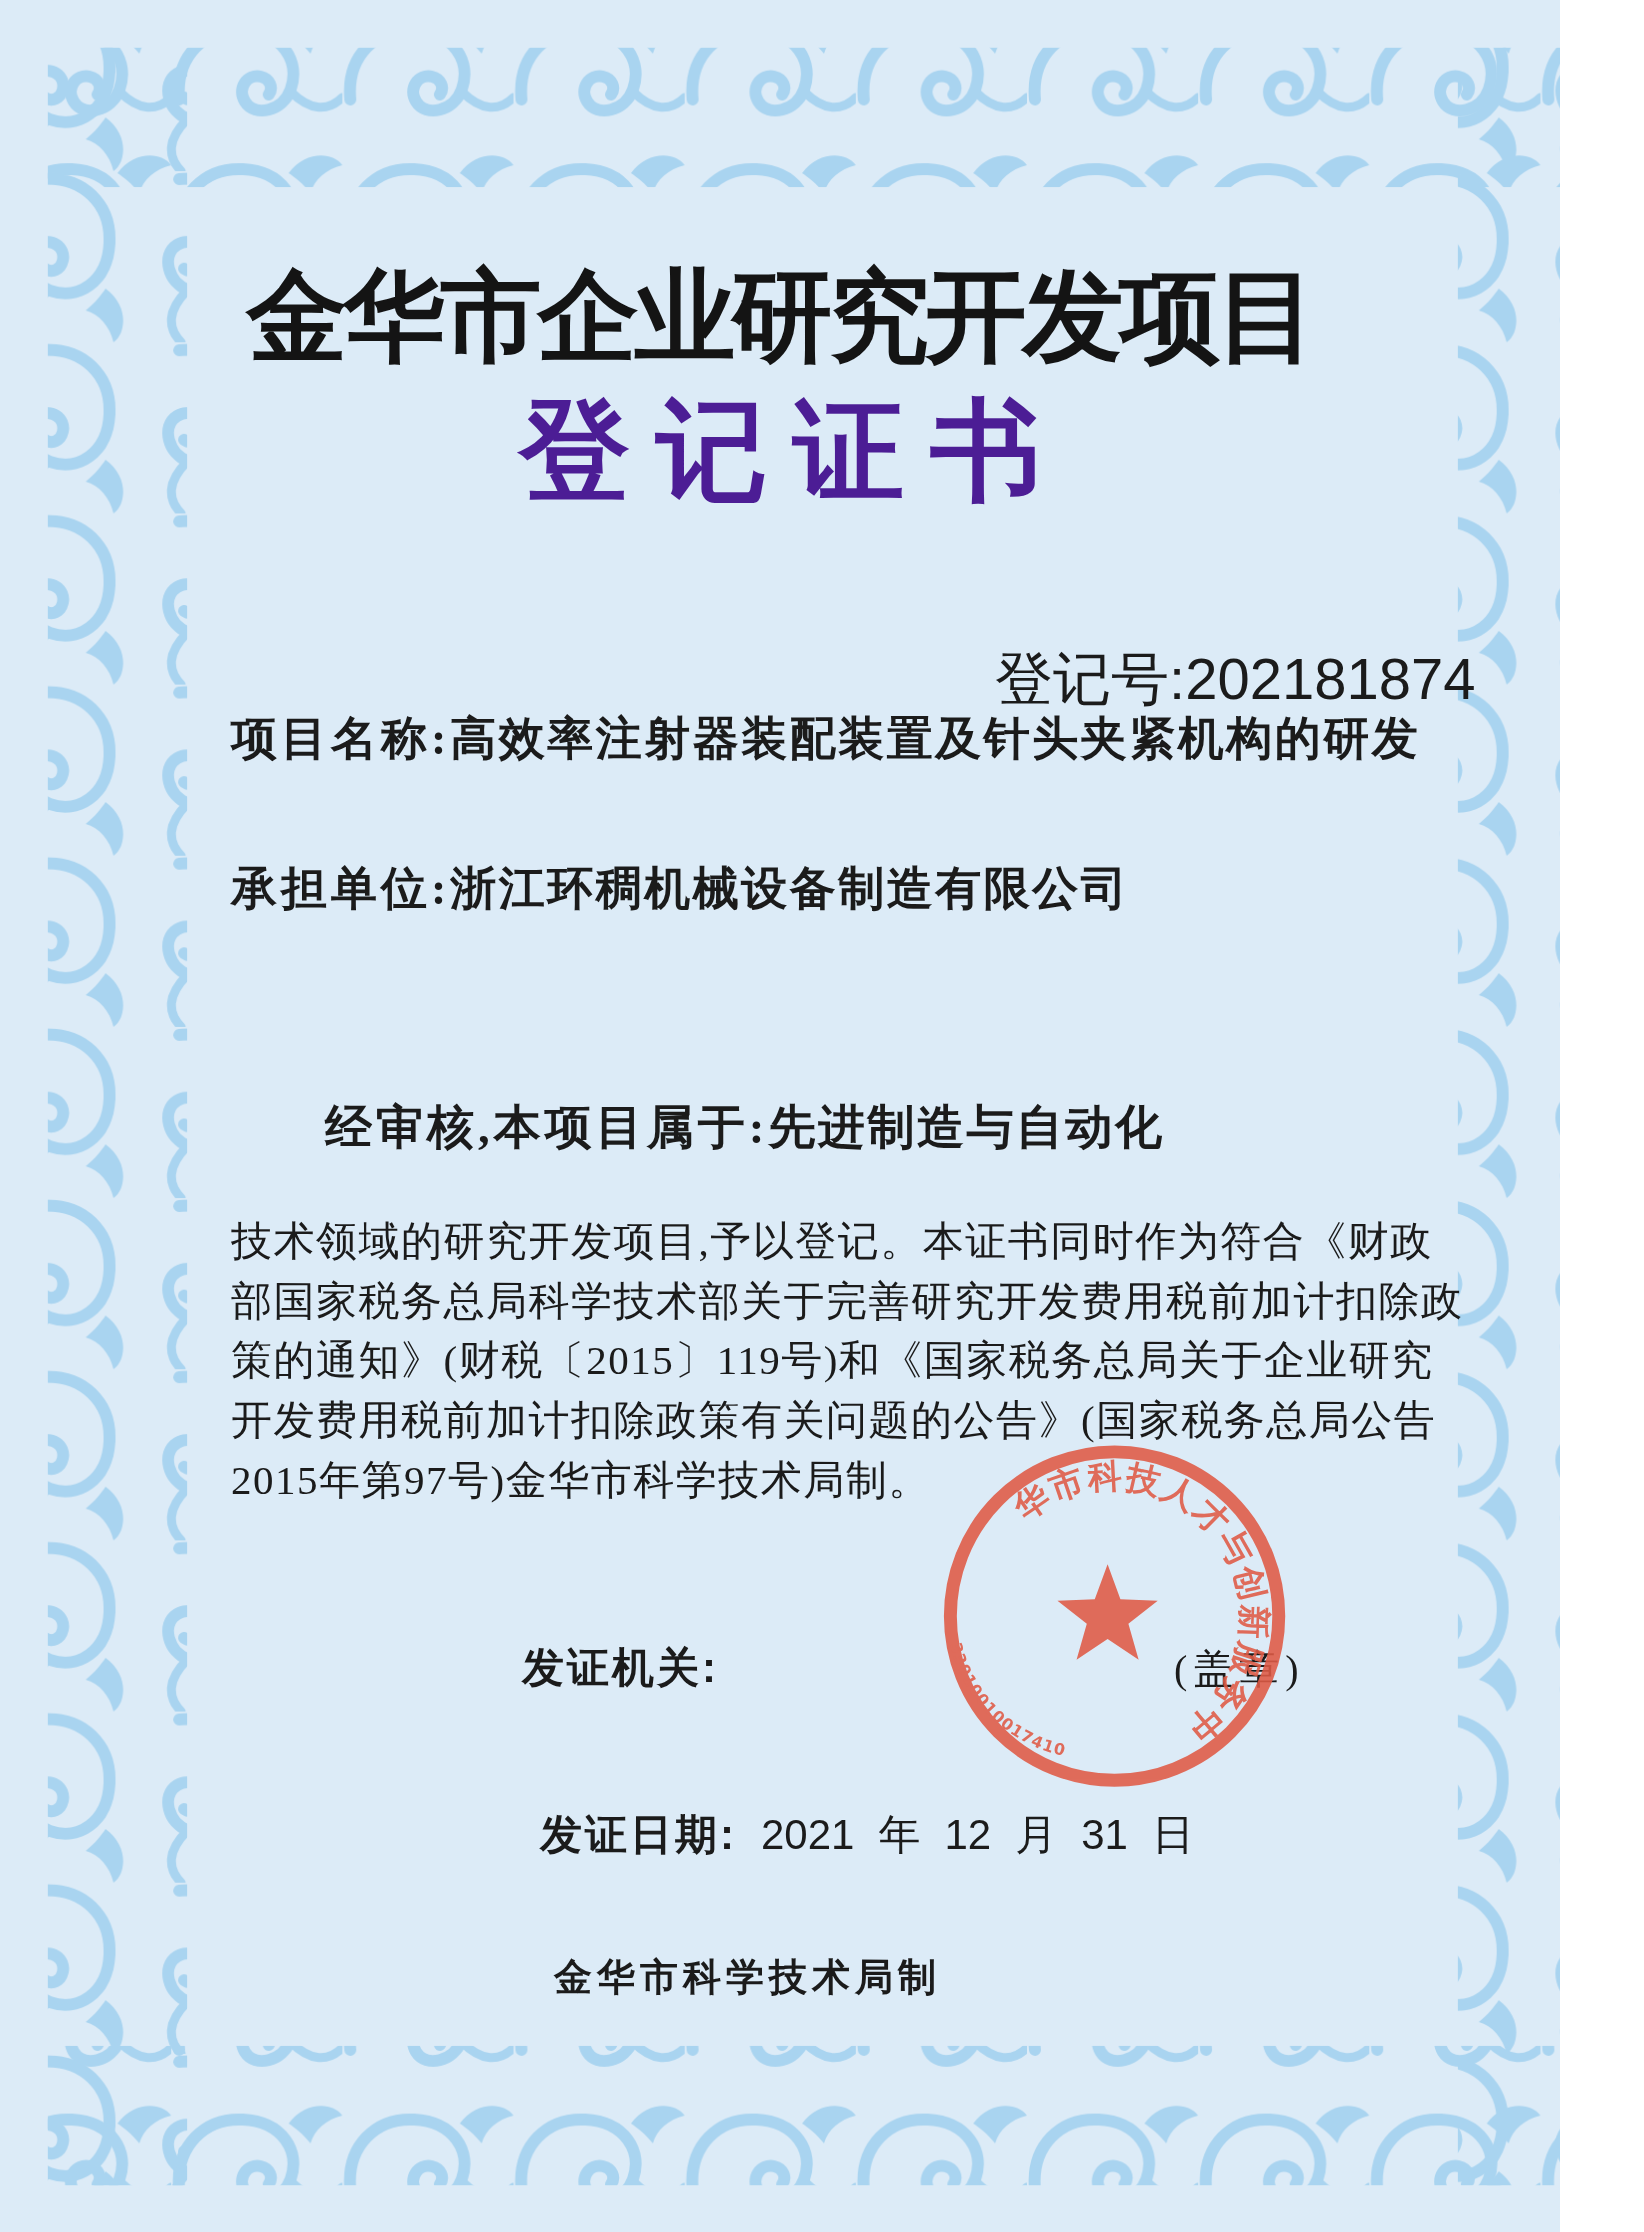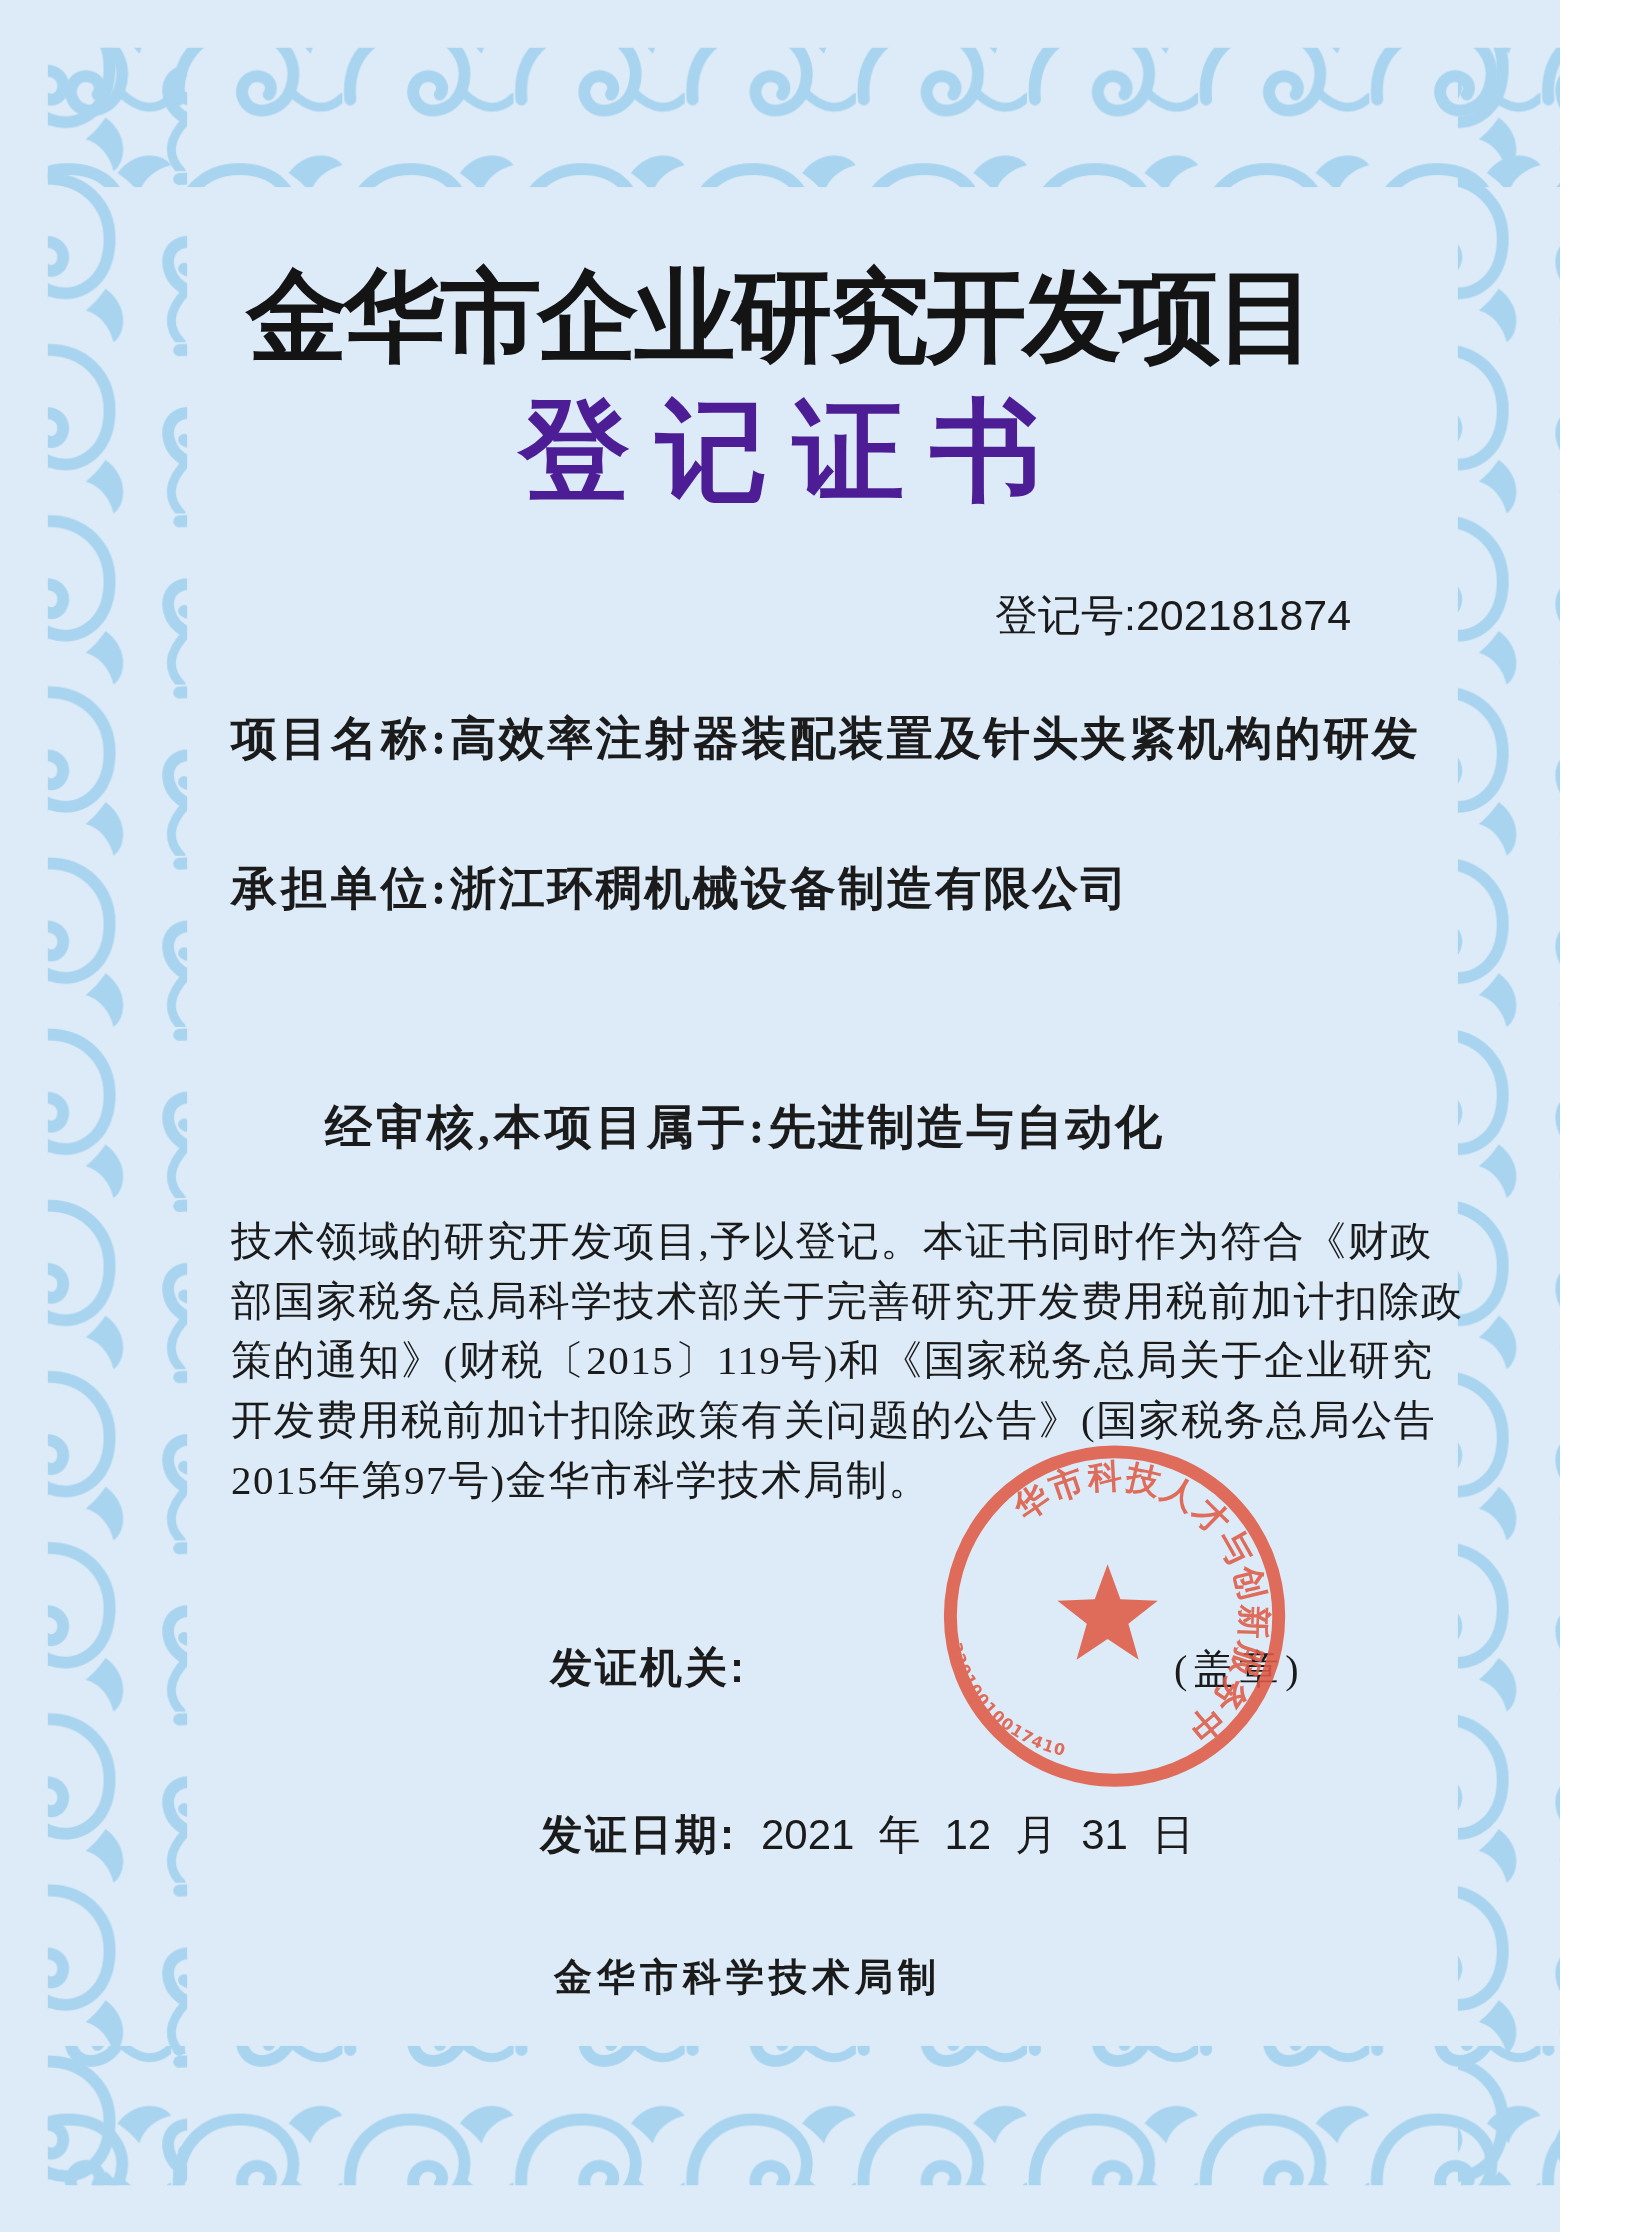--- a/index.html
+++ b/index.html
@@ -19,32 +19,32 @@
     left:0;right:0;top:267px;text-align:center;
     font-size:101px;font-weight:bold;letter-spacing:-4px;
     line-height:1;color:#141414;
   }
   .title-line2{
     left:0;right:0;top:396px;text-align:center;
     font-size:111px;font-weight:bold;letter-spacing:26px;padding-left:26px;
     line-height:1;color:#4c1d95;
   }
   .reg-line{
-    left:995px;top:594px;font-size:43px;line-height:1;
+    left:995px;top:650px;font-size:58px;line-height:1;
   }
   .field-line{font-size:46px;line-height:1.15;}
   .label-serif{font-weight:bold;letter-spacing:4px;margin-top:23px;}
   .value-sans{font-weight:bold;letter-spacing:2.5px;font-family:"Liberation Sans","DejaVu Sans",sans-serif;}
   .line-project{left:231px;top:712px;}
   .line-undertaker{left:231px;top:862px;}
   .line-review{left:325px;top:1100px;font-size:47px;}
   .body-line{
     left:231px;font-size:41px;letter-spacing:1.5px;line-height:60px;height:60px;
   }
-  .issuer-line{left:550px;top:1644px;font-size:42px;font-weight:bold;letter-spacing:3px;line-height:1.15;}
+  .issuer-line{left:522px;top:1644px;font-size:42px;font-weight:bold;letter-spacing:3px;line-height:1.15;}
   .seal-note{left:1174px;top:1647px;font-size:40px;letter-spacing:6px;line-height:1.15;z-index:3;}
   .date-line{
     left:540px;top:1811px;font-size:42px;line-height:1.15;
     display:flex;align-items:baseline;gap:24px;z-index:3;
   }
   .date-label{font-weight:bold;letter-spacing:3px;}
   .footer-line{left:554px;top:1956px;font-size:38px;font-weight:bold;letter-spacing:5px;line-height:1.15;}
   .border-svg,.seal-svg{position:absolute;left:0;top:0;pointer-events:none;}
   .seal-svg{z-index:5;}
 </style>

